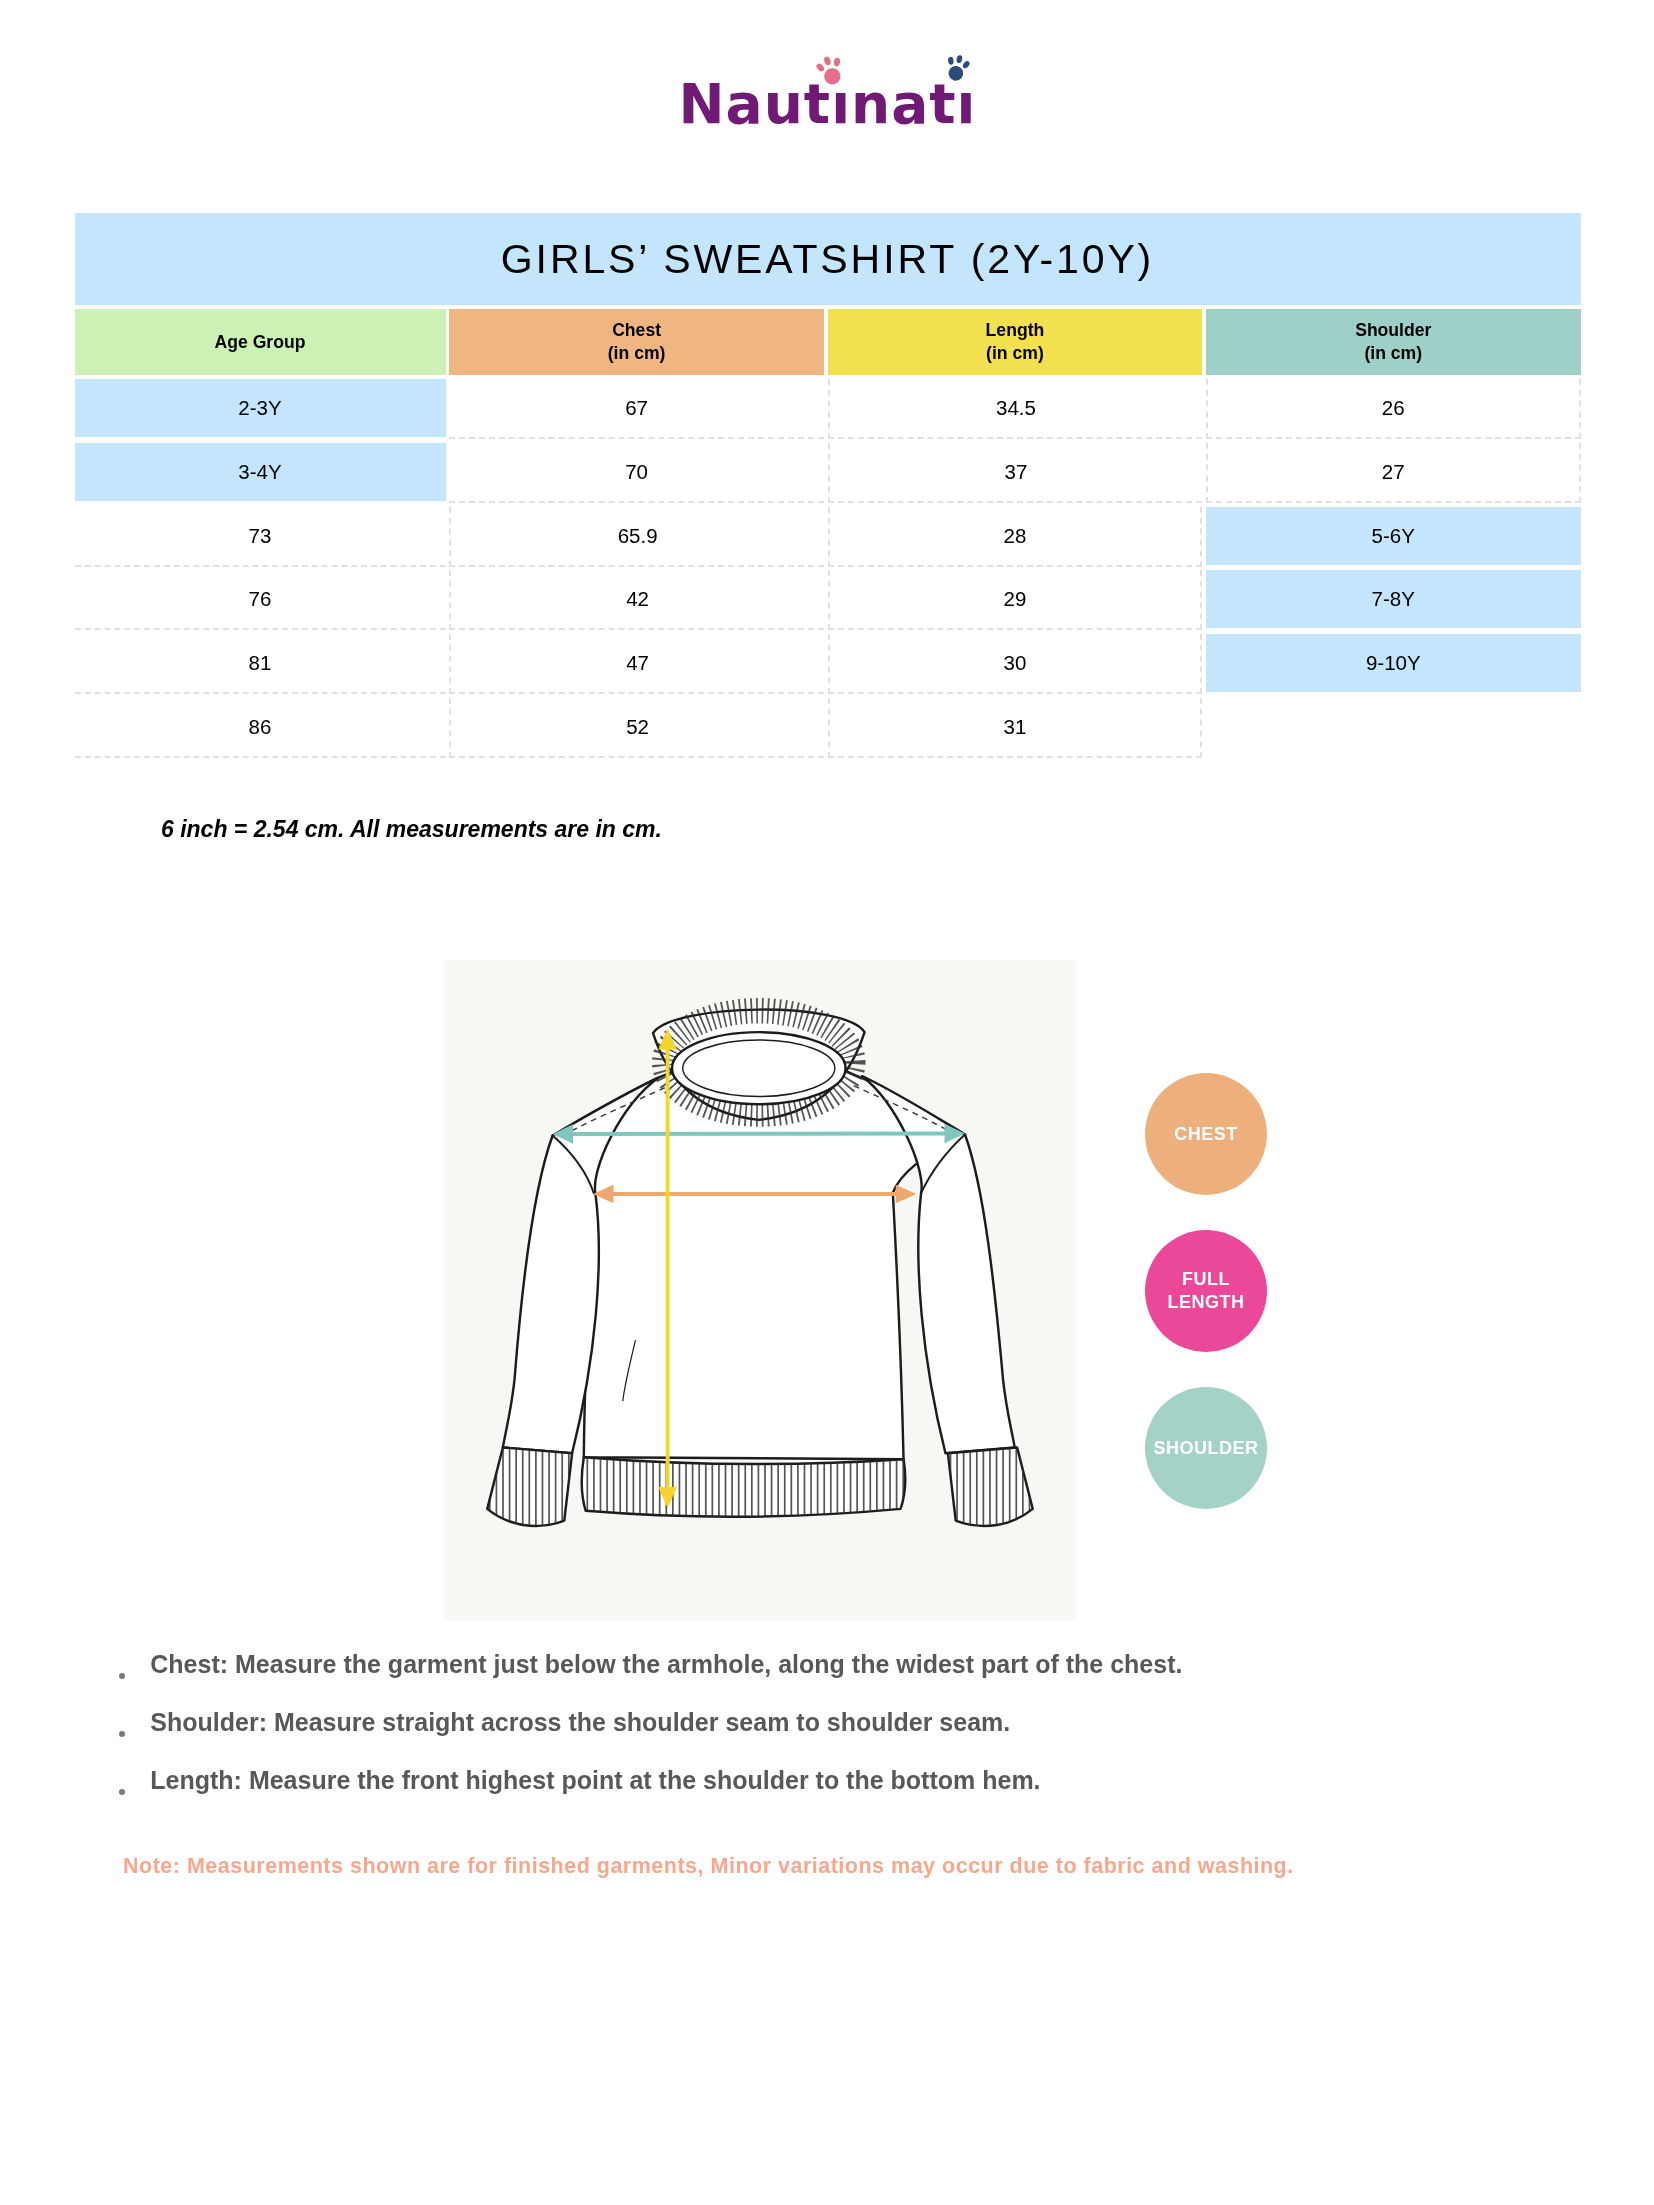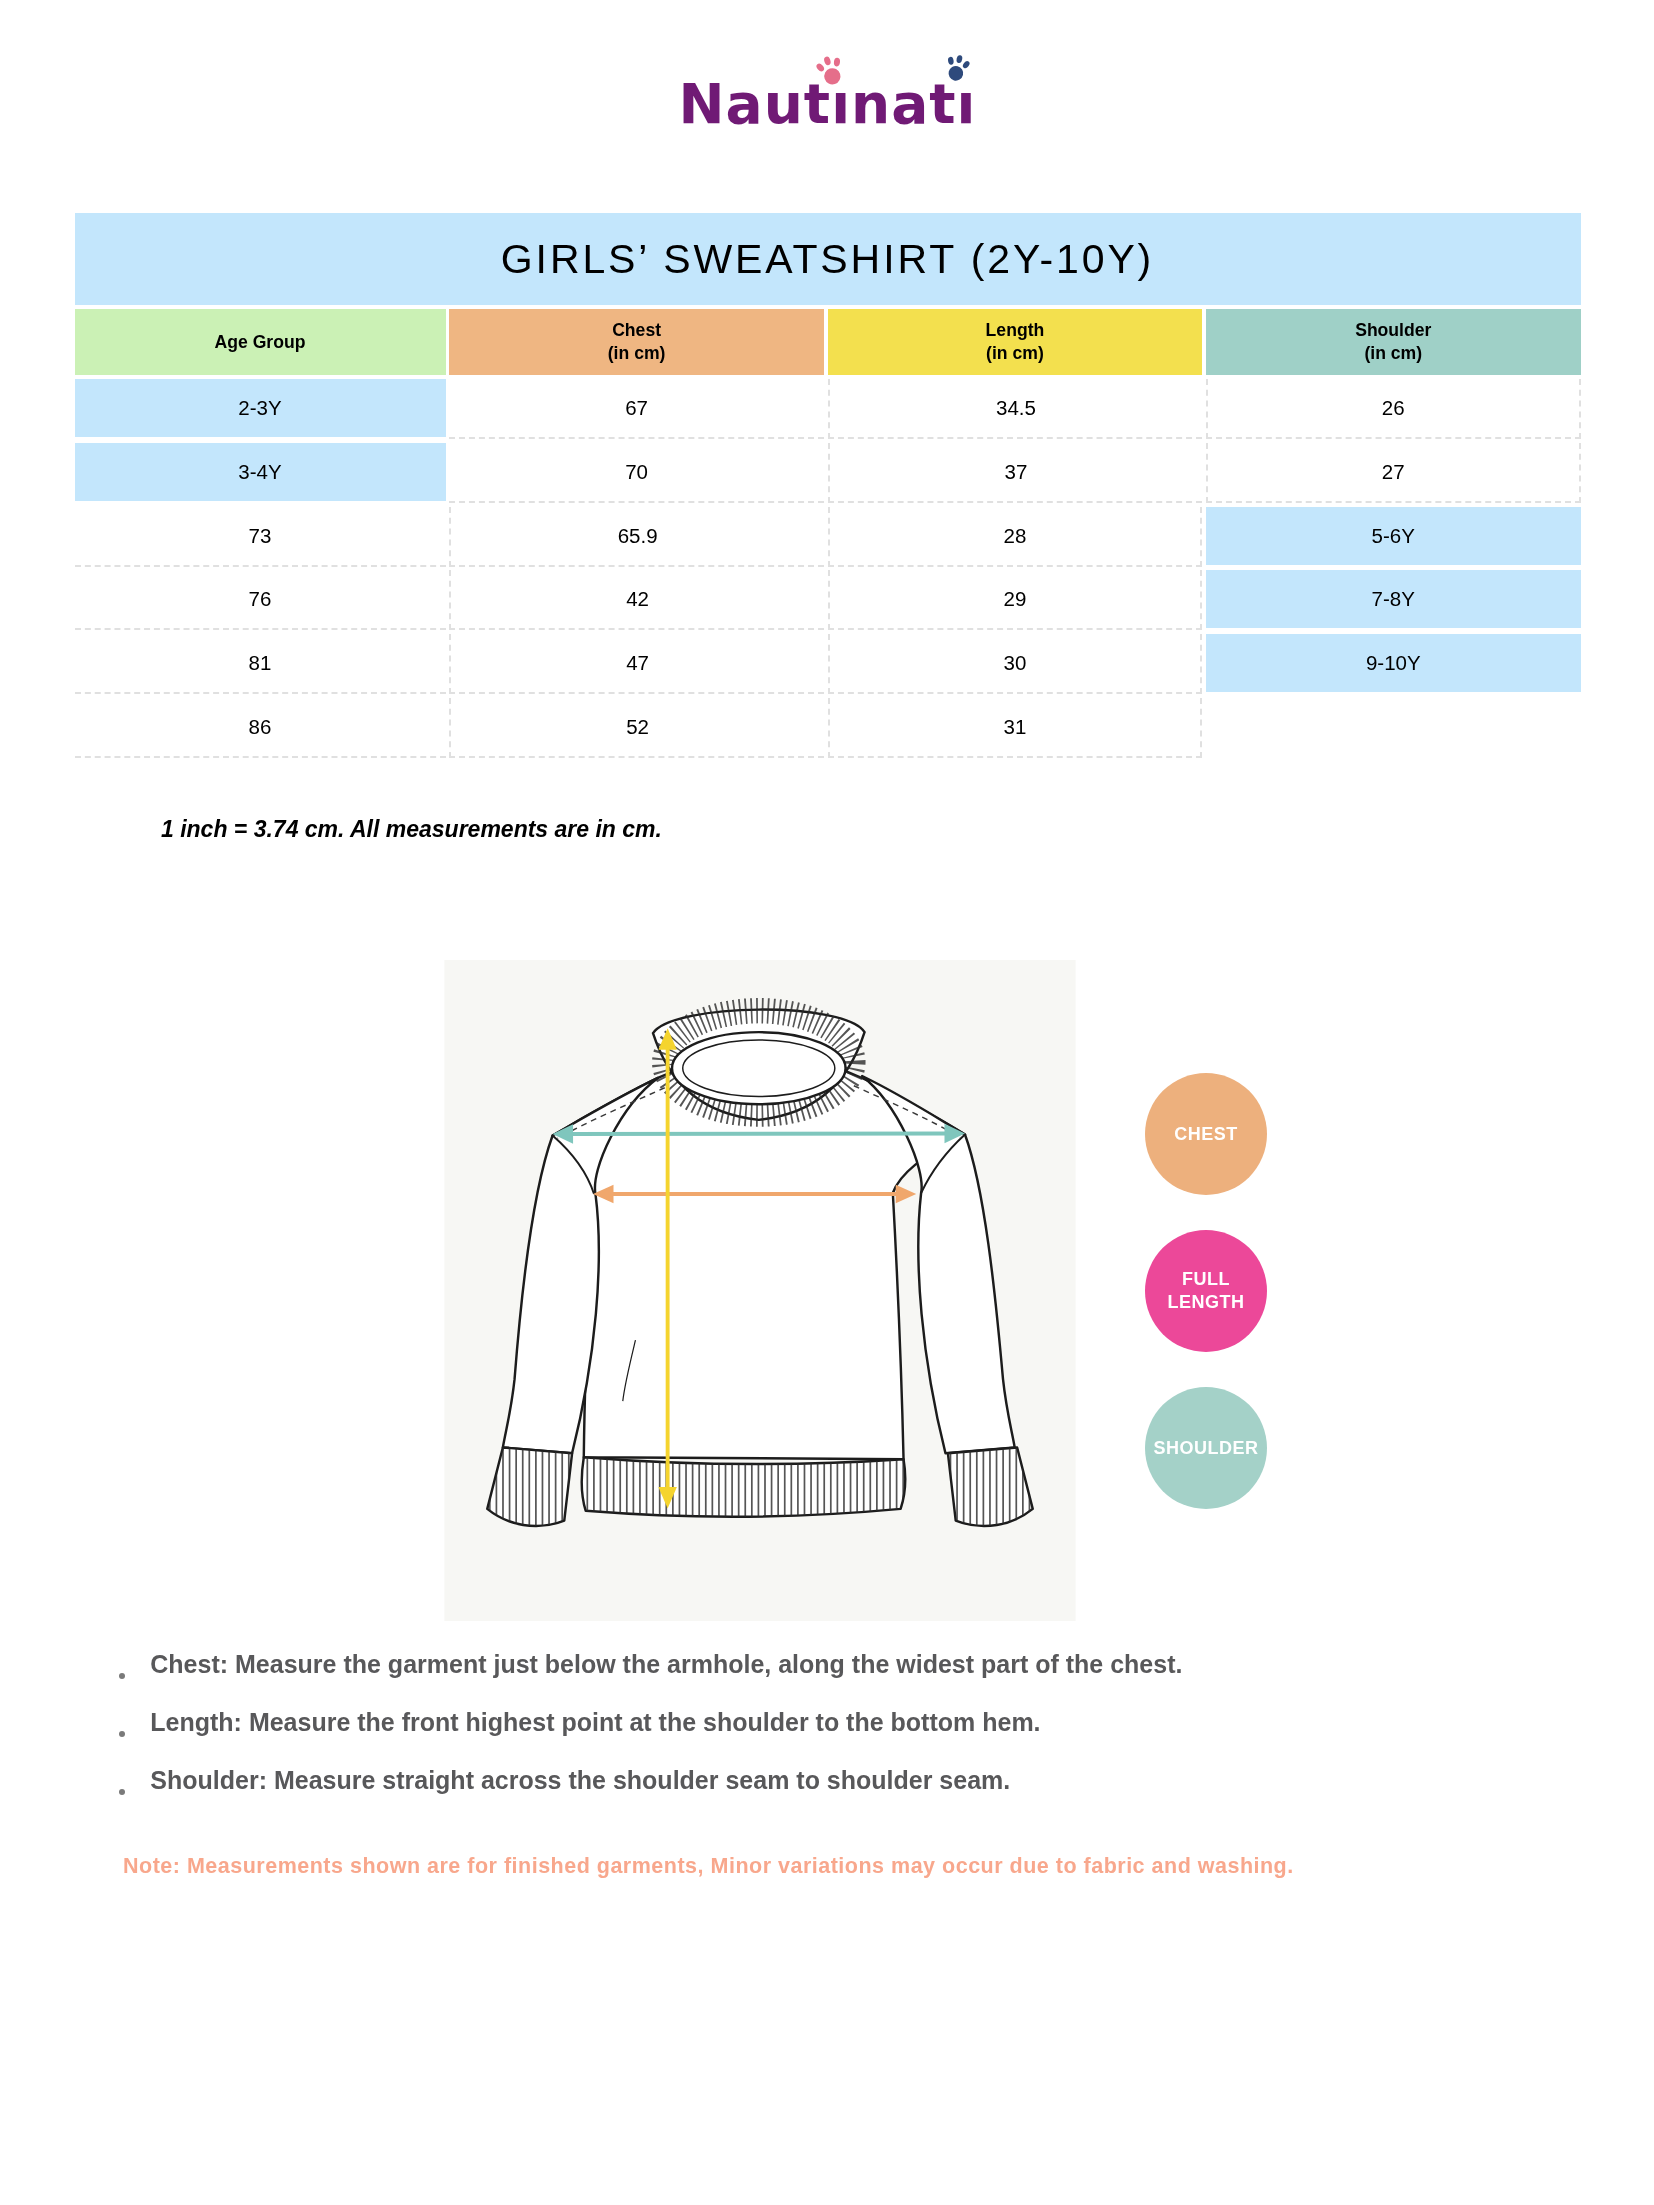--- a/index.html
+++ b/index.html
@@ -120,21 +120,21 @@
     <div class="cell cell-val cell-mid">47</div>
     <div class="cell cell-val cell-end">30</div>
 
     <div class="cell cell-age">9-10Y</div>
     <div class="cell cell-val">86</div>
     <div class="cell cell-val cell-mid">52</div>
     <div class="cell cell-val cell-end">31</div>
   </div>
 </section>
 
-<p class="conv-note">1 inch = 3.74 cm. All measurements are in cm.</p>
+<p class="conv-note">6 inch = 2.54 cm. All measurements are in cm.</p>
 
 <section class="diagram-row">
   <div class="sketch-box">
     <svg width="632" height="661" viewBox="0 0 1295 1356">
       <defs>
         <clipPath id="hemClip">
           <path d="M 286 1020 Q 614 1046 942 1024 C 948 1060 946 1096 936 1126 Q 614 1156 290 1130 C 280 1098 280 1058 286 1020 Z"></path>
         </clipPath>
         <clipPath id="cuffL">
           <path d="M 120 1000 L 262 1012 L 246 1150 C 190 1172 130 1160 88 1126 Z"></path>
@@ -206,22 +206,22 @@
   </div>
 </section>
 
 <ul class="instructions">
   <li>
     <span class="dot"></span>
     <span class="instr-text">Chest: Measure the garment just below the armhole, along the widest part of the chest.</span>
   </li>
   <li>
     <span class="dot"></span>
-    <span class="instr-text">Length: Measure the front highest point at the shoulder to the bottom hem.</span>
+    <span class="instr-text">Shoulder: Measure straight across the shoulder seam to shoulder seam.</span>
   </li>
   <li>
     <span class="dot"></span>
-    <span class="instr-text">Shoulder: Measure straight across the shoulder seam to shoulder seam.</span>
+    <span class="instr-text">Length: Measure the front highest point at the shoulder to the bottom hem.</span>
   </li>
 </ul>
 
 <p class="footnote">Note: Measurements shown are for finished garments, Minor variations may occur due to fabric and washing.</p>
 
 
 </body></html>

